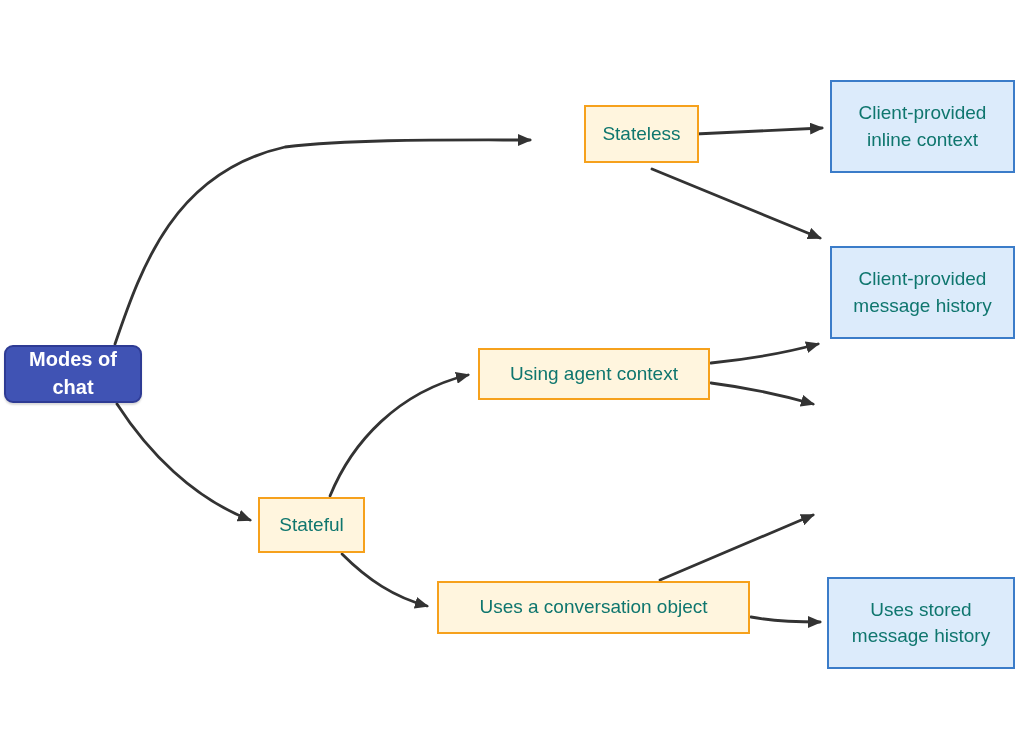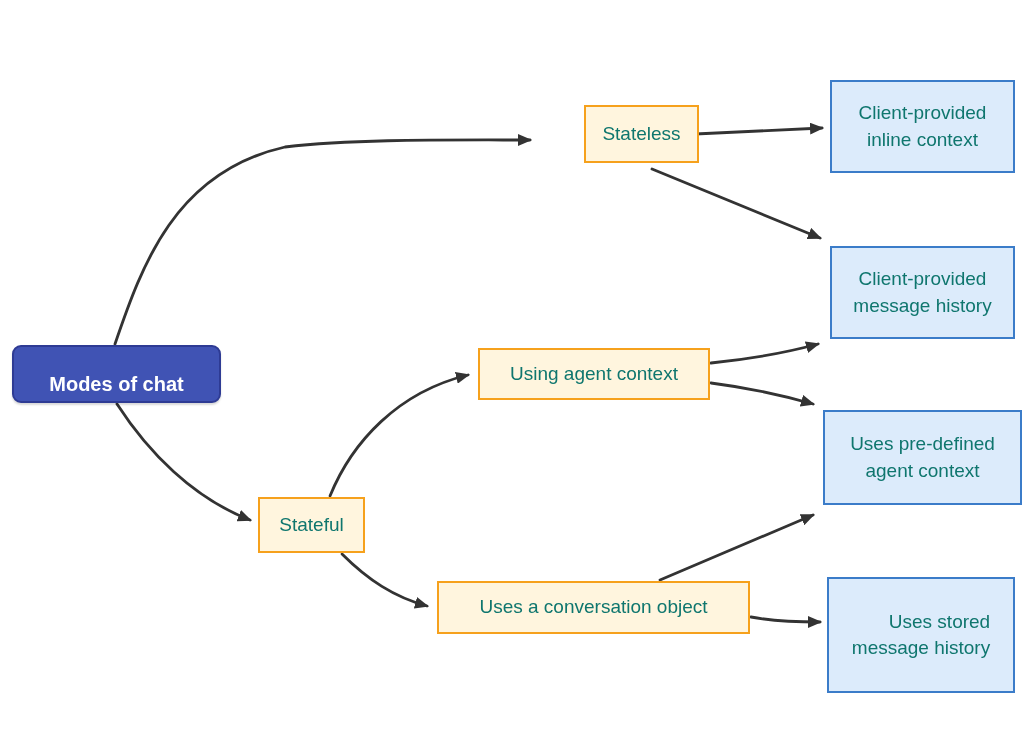--- a/index.html
+++ b/index.html
@@ -54,29 +54,29 @@
   .node-root {
     background: #4053b4;
     border: 2px solid #2e3b94;
     border-radius: 9px;
     color: #ffffff;
     font-weight: bold;
     font-size: 20px;
     box-shadow: 0 2px 2px rgba(0,0,0,0.15);
   }
   
-  #node-modes          { left: 12px;  top: 345px; width: 209px; height: 58px; align-items: flex-end; }
+  #node-modes          { left: 4px;  top: 345px; width: 138px; height: 58px; }
   #node-stateless      { left: 537px; top: 105px; width: 115px; height: 58px; margin-left: 47px; }
   #node-inline-context { left: 830px; top: 80px;  width: 185px; height: 93px; }
   #node-message-history{ left: 830px; top: 246px; width: 185px; height: 93px; }
   #node-agent-context  { left: 478px; top: 348px; width: 232px; height: 52px; text-align: right; }
   #node-stateful       { left: 258px; top: 497px; width: 107px; height: 56px; }
   #node-conversation   { left: 437px; top: 581px; width: 313px; height: 53px; }
   #node-predefined     { left: 823px; top: 410px; width: 199px; height: 95px; }
-  #node-stored-history { left: 827px; top: 577px; width: 188px; height: 116px; text-align: right; }
+  #node-stored-history { left: 827px; top: 577px; width: 188px; height: 92px; }
 </style>
 </head>
 <body>
 
 <div class="canvas">
 
   <svg class="edges-layer" width="1034" height="750" viewBox="0 0 1034 750" xmlns="http://www.w3.org/2000/svg">
     <defs>
       <marker id="arrow" viewBox="0 0 14 12" refX="12" refY="6" markerWidth="14" markerHeight="12" markerUnits="userSpaceOnUse" orient="auto">
         <path d="M0,0 L14,6 L0,12 z" fill="#333333"></path>
@@ -118,23 +118,19 @@
   <div class="node node-blue" id="node-inline-context">
     <span>Client-provided
 inline context</span>
   </div>
 
   <div class="node node-blue" id="node-message-history">
     <span>Client-provided
 message history</span>
   </div>
 
-  <div class="node node-blue" id="node-predefined">
-    <span>Uses pre-defined
-agent context</span>
-  </div>
 
   <div class="node node-blue" id="node-stored-history">
     <span>Uses stored
 message history</span>
   </div>
 
 </div>
 
 </body></html>

